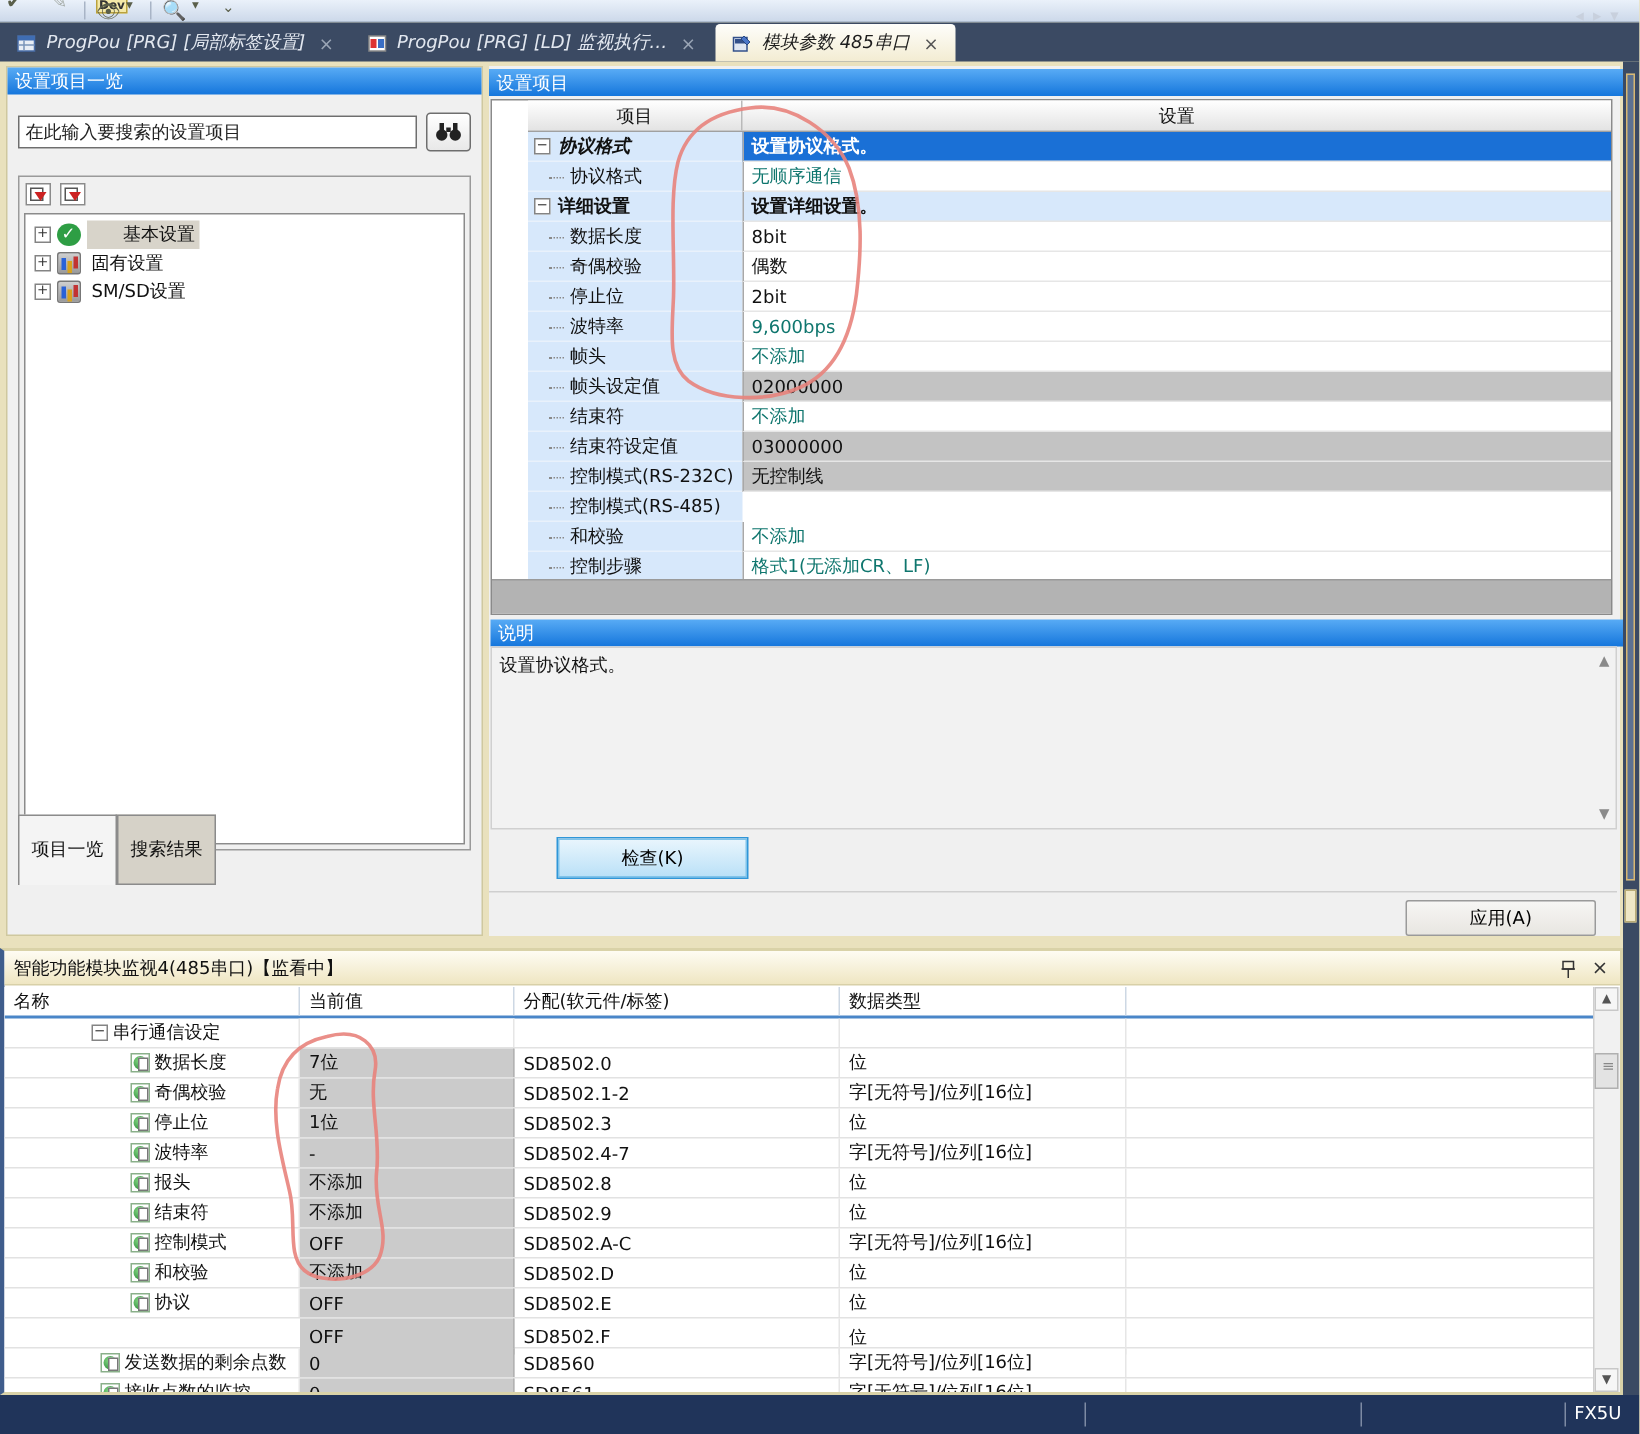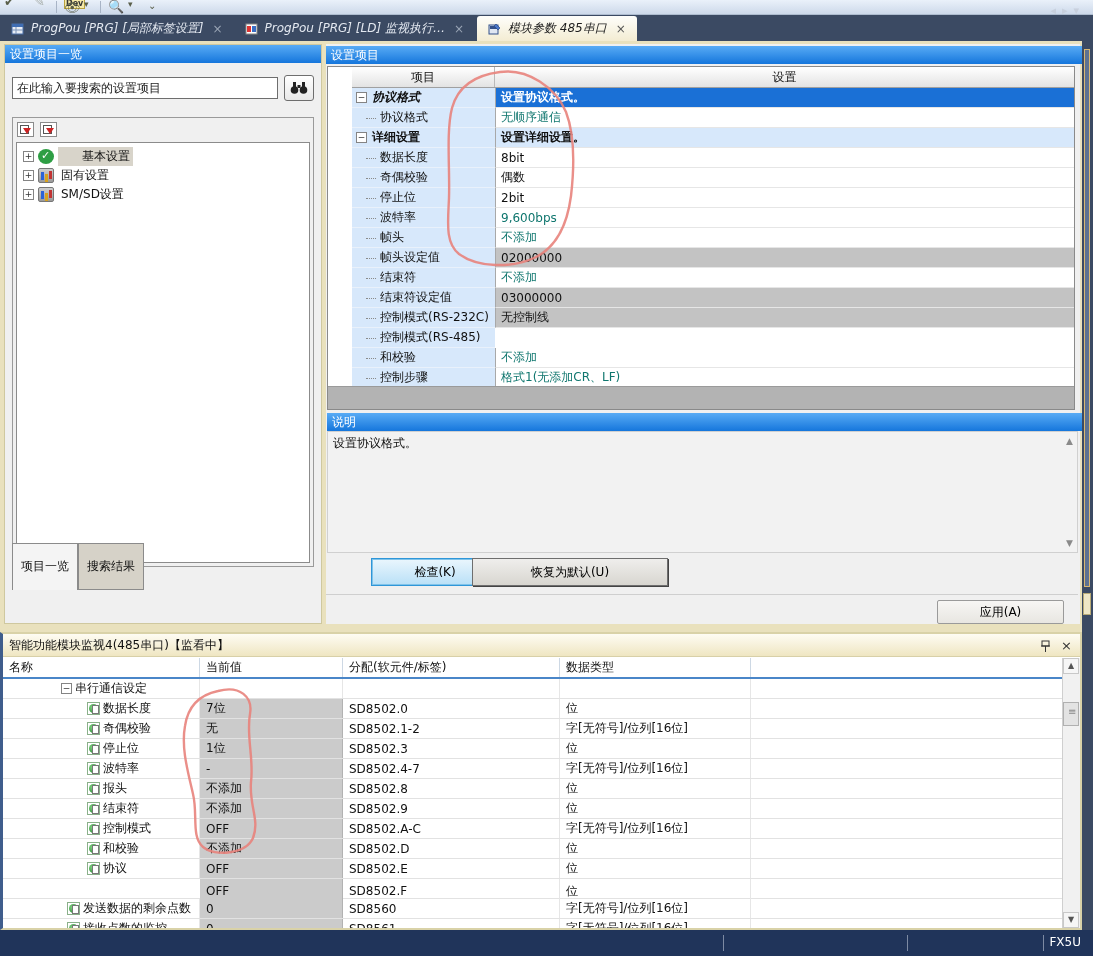--- a/index.html
+++ b/index.html
@@ -323,21 +323,20 @@
       </div>
     <div class="st-rest"></div>
   </div>
   <div class="p-header desc-header">说明</div>
   <div class="desc-box">
     <span>设置协议格式。</span>
     <span class="sa up">▲</span>
     <span class="sa dn">▼</span>
   </div>
   <button class="btn check">检查(K)</button>
-  <button class="btn restore">恢复为默认(U)</button>
   <div class="apply-sep"></div>
   <button class="btn apply">应用(A)</button>
 </div>
 
 <div class="right-strip">
   <div class="rs-sliver"></div>
   <div class="rs-chip"></div>
 </div>
 
 <div class="bottom-panel">

